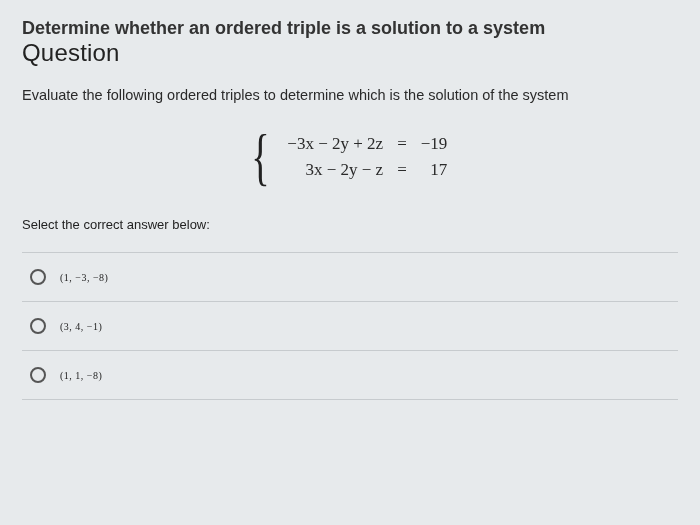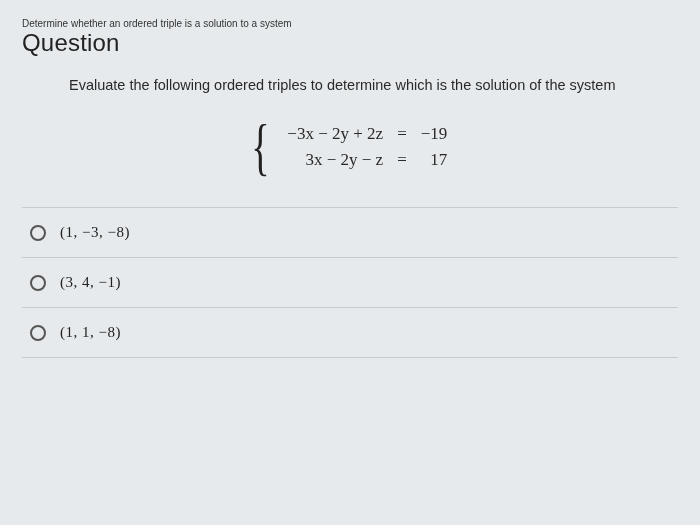--- a/index.html
+++ b/index.html
@@ -12,35 +12,34 @@
     overflow: hidden;
   }
   .sheet {
     background: #e7eaec;
     width: 100%;
     height: 100%;
     padding: 18px 22px 0 22px;
     position: relative;
   }
   .topic {
-    font-size: 10px;
-    font-weight: 400;
+    font-size: 18px;
+    font-weight: 700;
     color: #333;
   }
   .qheading {
     font-size: 24px;
     font-weight: 400;
     color: #222;
     letter-spacing: 0.2px;
   }
   .prompt {
     font-size: 14.5px;
     margin-top: 20px;
     color: #2a2a2a;
-    margin-left: 47px;
   }
   .equation-block {
     margin-top: 22px;
     margin-bottom: 28px;
     display: flex;
     justify-content: center;
     align-items: center;
   }
   .brace {
     font-size: 64px;
@@ -76,21 +75,21 @@
   .radio {
     width: 16px; height: 16px;
     border: 2px solid #555;
     border-radius: 50%;
     margin-right: 14px;
     flex: 0 0 auto;
     background: transparent;
   }
   .opt-text {
     font-family: "Times New Roman", serif;
-    font-size: 15px;
+    font-size: 10px;
     letter-spacing: 0.5px;
     color: #222;
   }
 </style>
 </head>
 <body>
 
 <div class="sheet">
 
   <div class="topic">Determine whether an ordered triple is a solution to a system</div>
@@ -109,20 +108,21 @@
       </tr>
       <tr>
         <td class="lhs">3x − 2y − z</td>
         <td class="eq">=</td>
         <td class="rhs">17</td>
       </tr>
     </tbody>
       </table>
   </div>
 
+  <div class="select-label">Select the correct answer below:</div>
 
   <div class="options">
     <div class="option">
       <span class="radio"></span>
       <span class="opt-text">(1, −3, −8)</span>
     </div>
     <div class="option">
       <span class="radio"></span>
       <span class="opt-text">(3, 4, −1)</span>
     </div>

